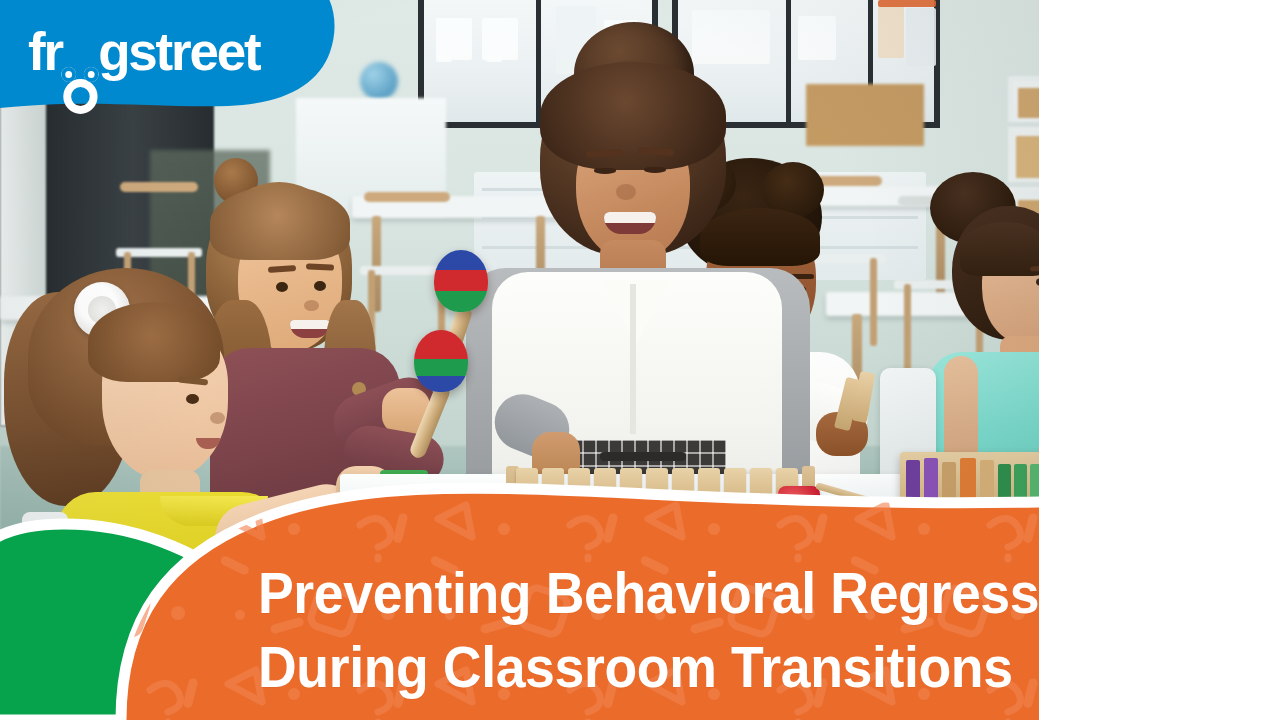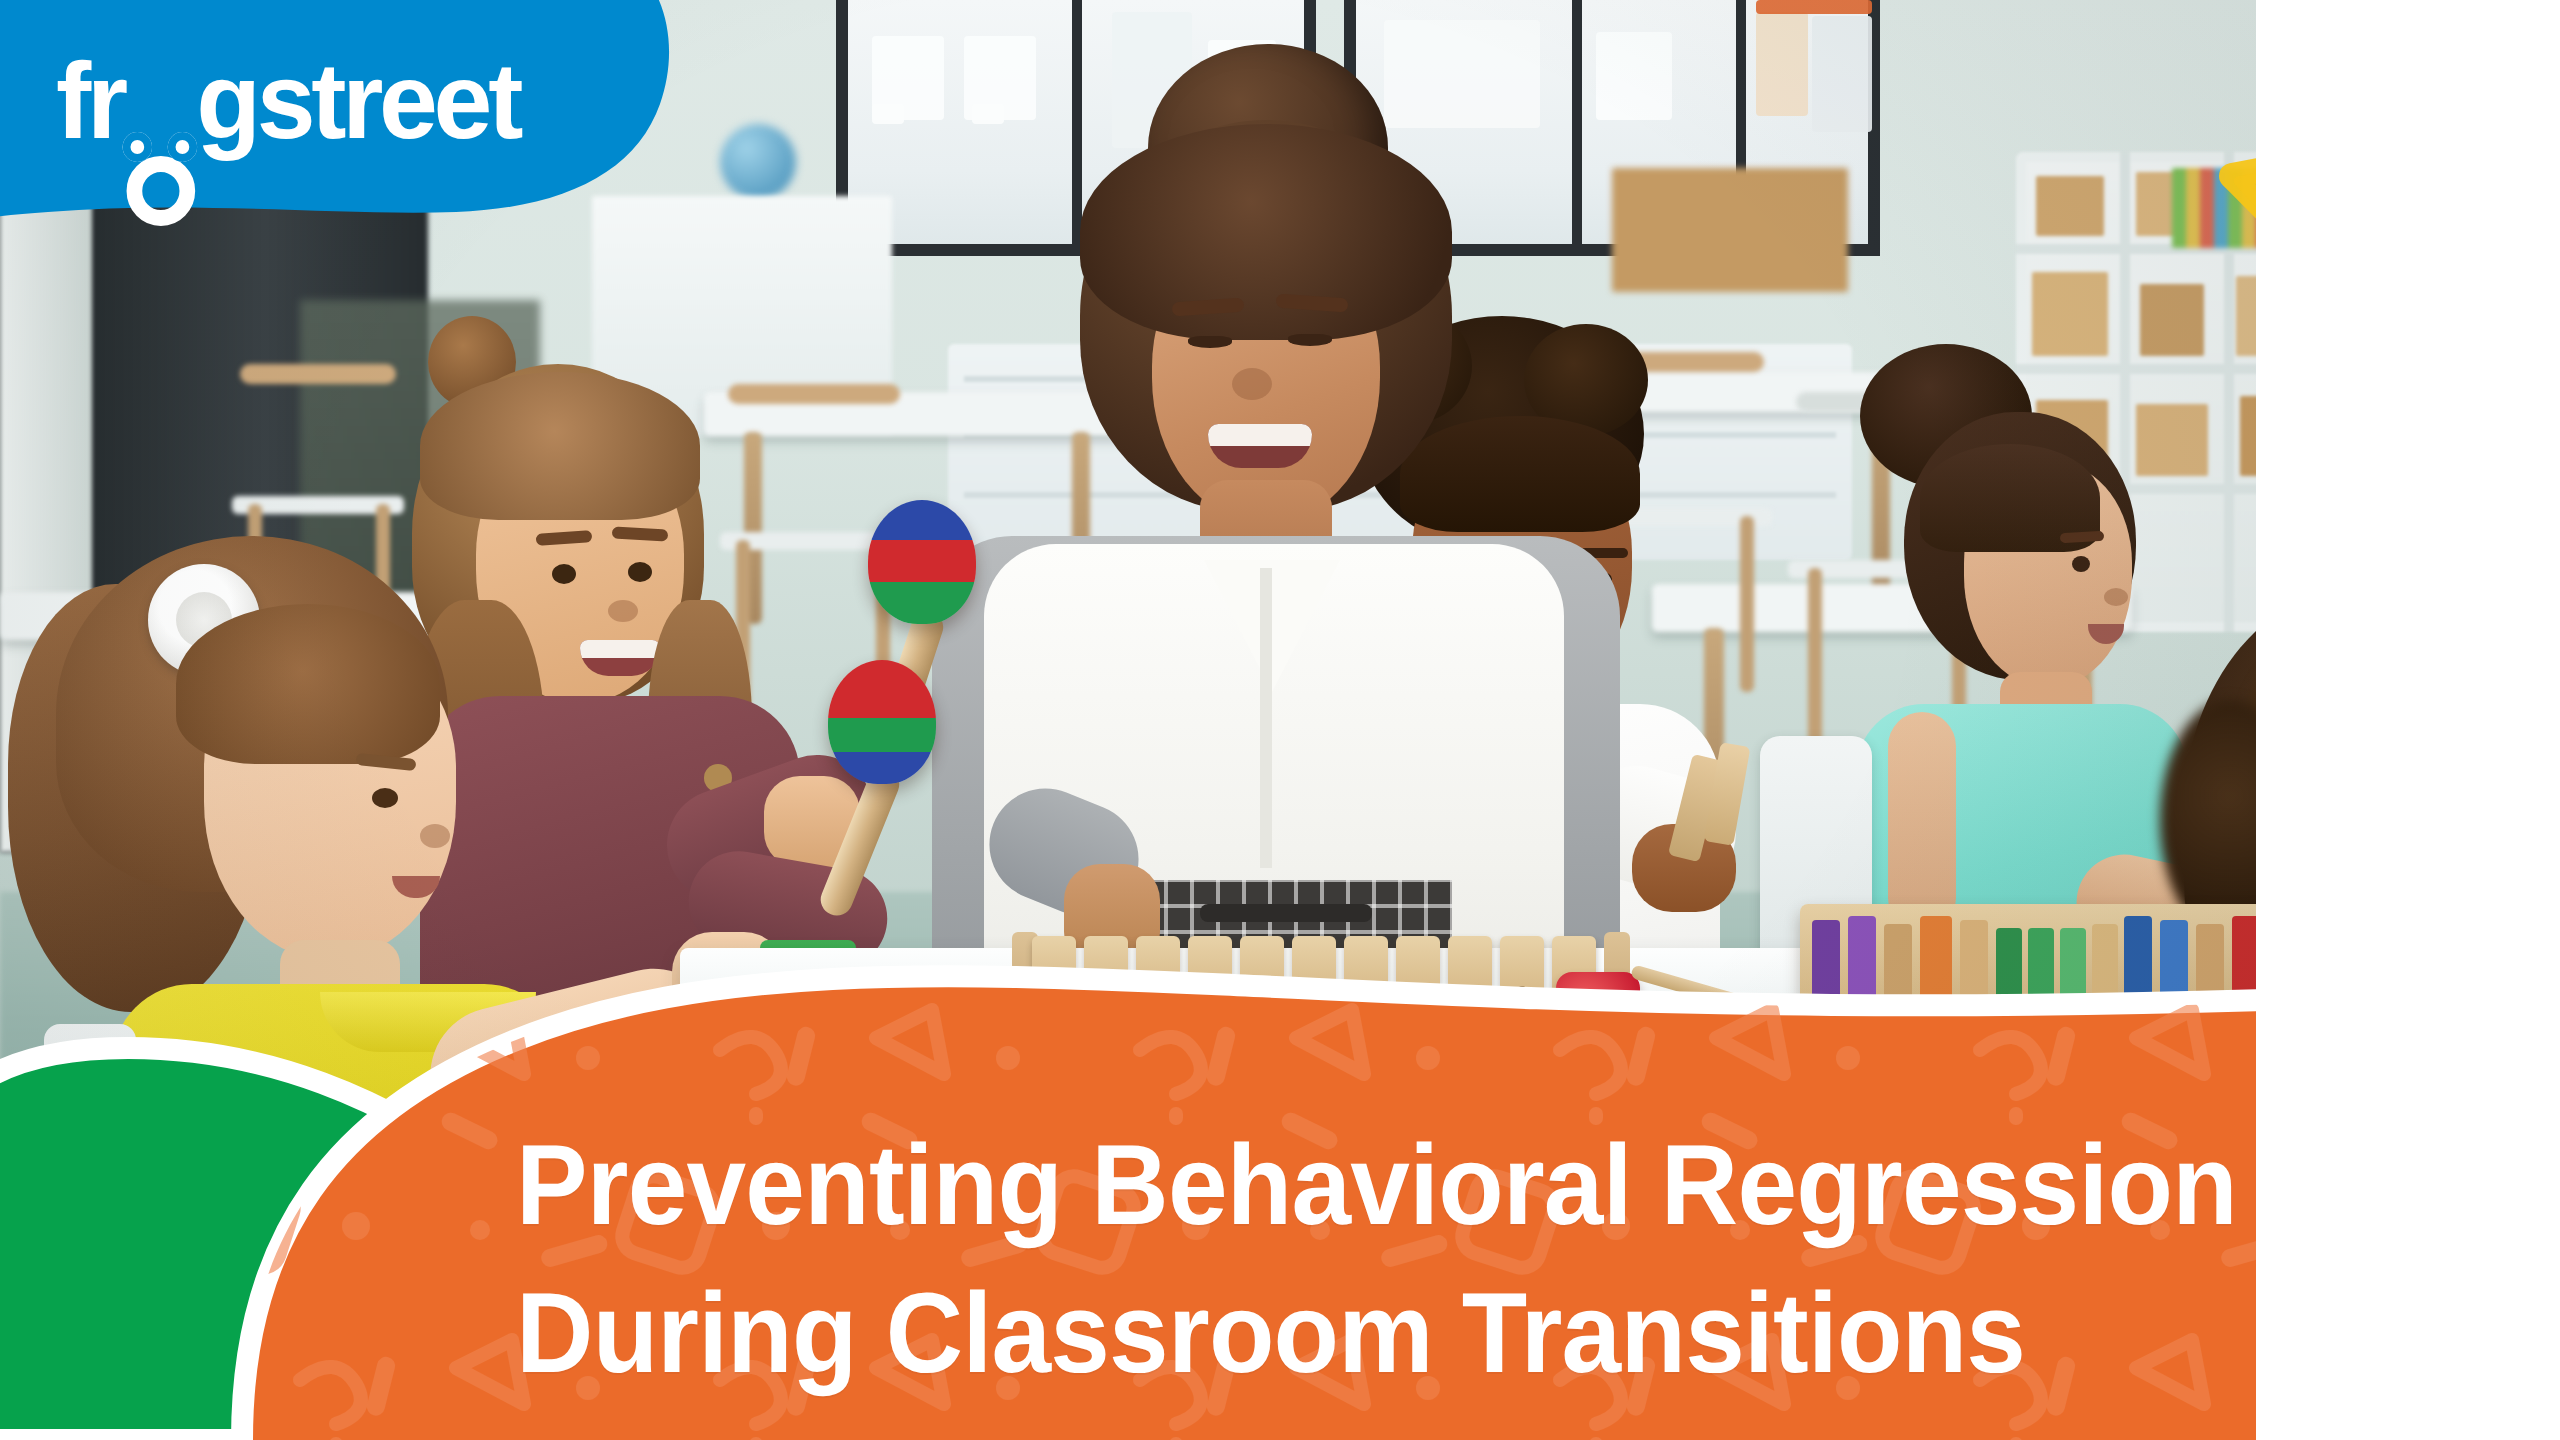--- a/index.html
+++ b/index.html
@@ -5,21 +5,21 @@
 <style>
   * { margin:0; padding:0; box-sizing:border-box; }
   html,body{ background:#fff; }
   body{
     font-family:"Liberation Sans", sans-serif;
     width:1280px; height:720px; overflow:hidden;
   }
 
   .canvas{
     position:relative;
-    width:1128px; height:720px;
+    width:1039px; height:720px;
     overflow:hidden;
     background:#c2410c;
   }
 
   
   .photo{
     position:absolute; inset:0;
     overflow:hidden;
     background:#cfdcd8;
   }

